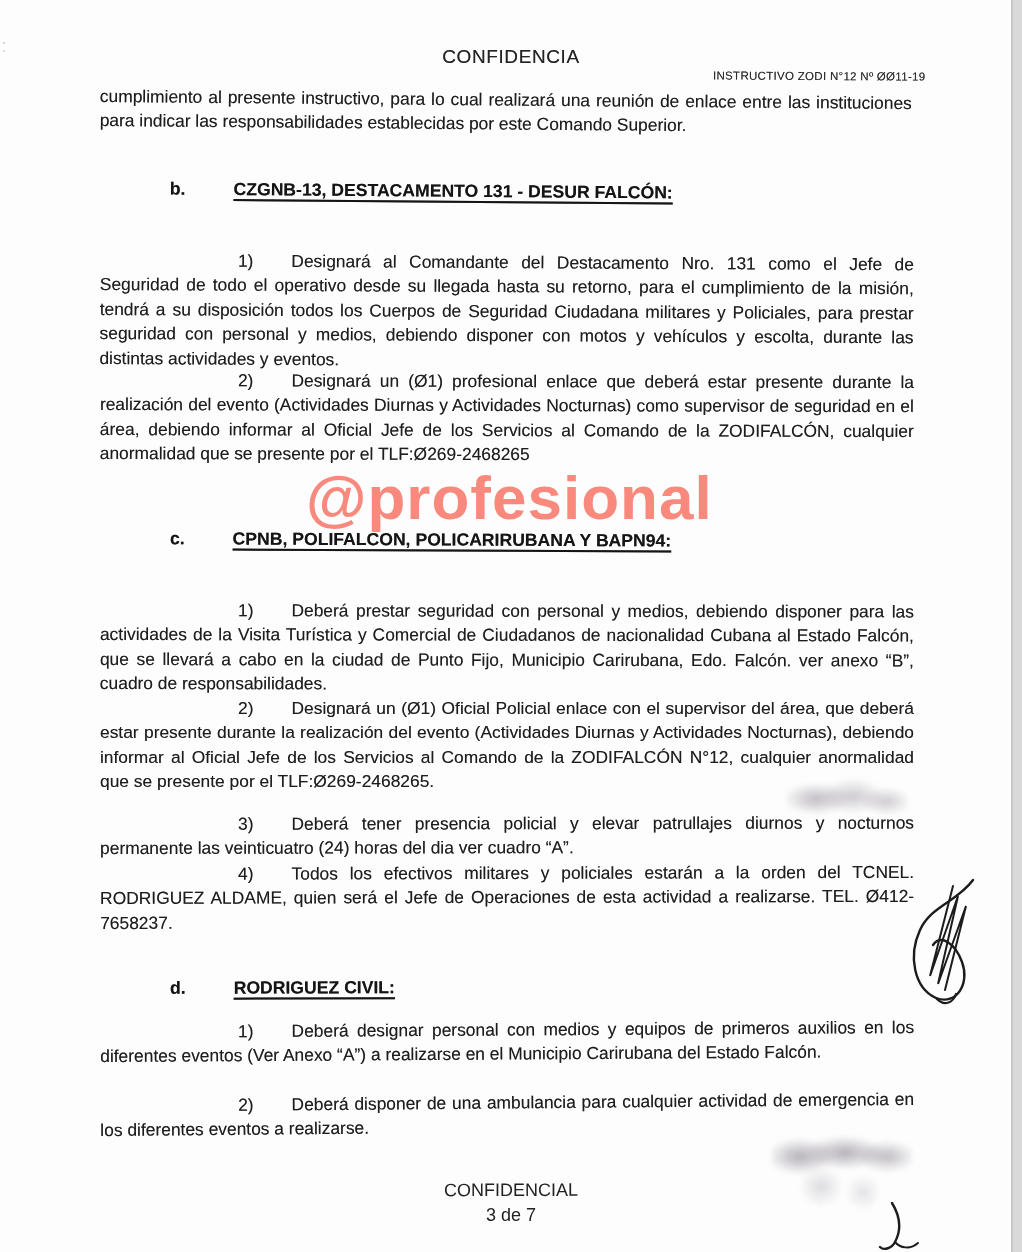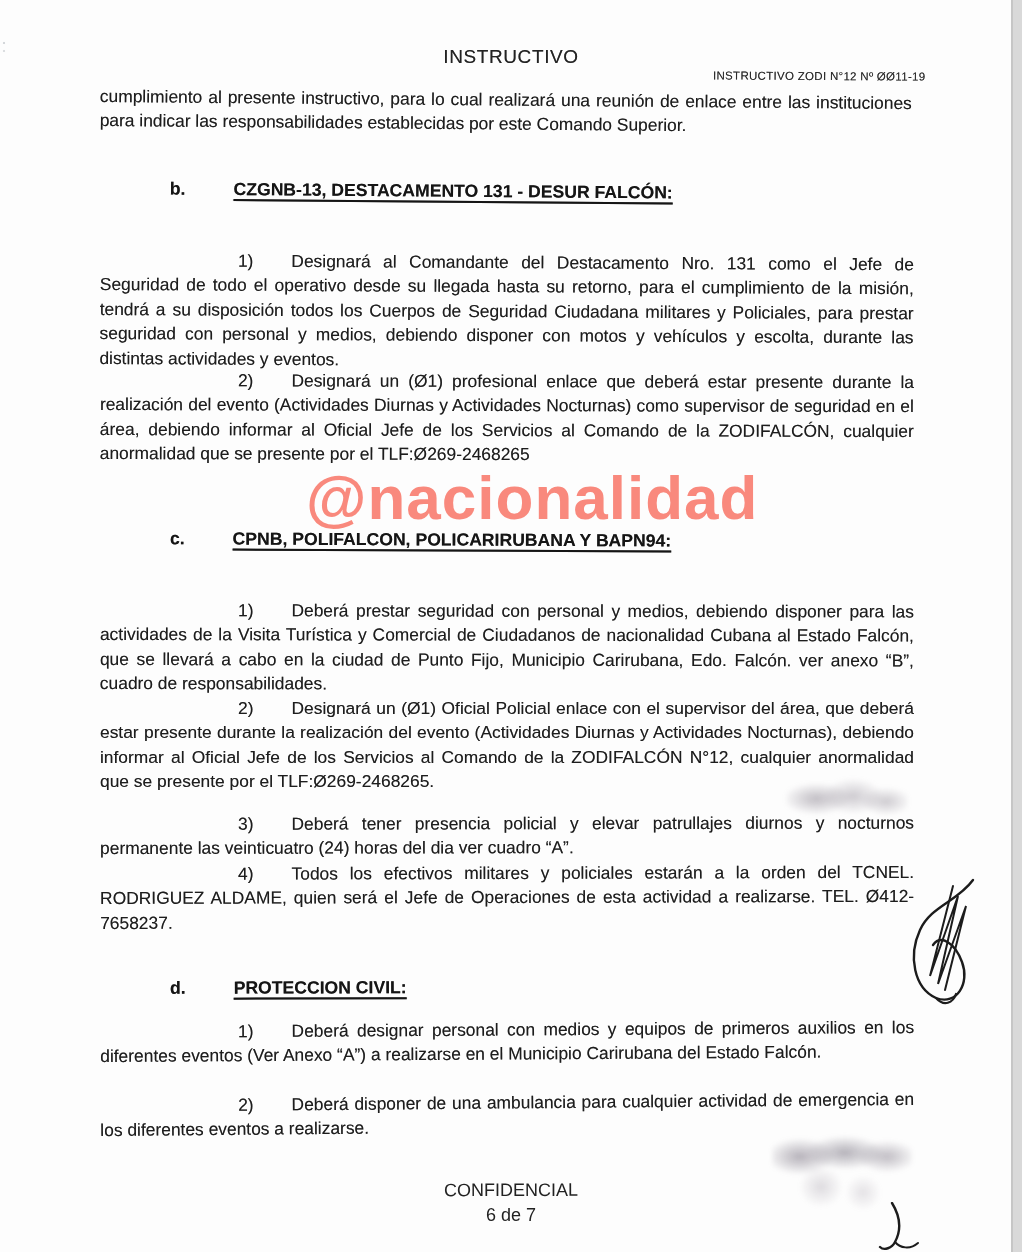--- a/index.html
+++ b/index.html
@@ -94,52 +94,52 @@
     background:
       radial-gradient(circle 2px at 2px 3px, rgba(120,130,140,.55), rgba(120,130,140,0) 80%),
       radial-gradient(circle 2px at 2px 11px, rgba(120,130,140,.45), rgba(120,130,140,0) 80%);
     z-index:6;
   }
   svg{display:block;}
 </style>
 </head>
 <body>
 
-<div class="abs classification" style="top:46px;left:0;">INSTRUCTIVO</div>
+<div class="abs classification" style="top:46px;left:0;">CONFIDENCIA</div>
 
 <div class="abs doc-ref" style="top:70px;right:97px;transform:rotate(0.3deg);">INSTRUCTIVO ZODI N°12 Nº ØØ11-19</div>
 
 <p class="abs para" style="top:84px;left:100px;width:812px;transform:rotate(0.5deg);transform-origin:left top;"><span>cumplimiento al presente instructivo, para lo cual realizará una reunión de enlace entre las instituciones para indicar las responsabilidades establecidas por este Comando Superior.</span></p>
 
 <p class="abs sec-head" style="top:178px;left:100px;width:812px;padding-left:70px;transform:rotate(0.45deg);transform-origin:left top;"><span class="num">b.</span><span class="hgap"></span><span class="sec-title">CZGNB-13, DESTACAMENTO 131 - DESUR FALCÓN:</span></p>
 
 <p class="abs para item" style="top:248px;left:100px;width:814px;transform:rotate(0.3deg);transform-origin:left top;"><span class="num">1)</span><span class="gap"></span><span><span>Designará al Comandante del Destacamento Nro. 131 como el Jefe de Seguridad de todo el operativo desde su llegada hasta su retorno, para el cumplimiento de la misión, tendrá a su disposición todos los Cuerpos de Seguridad Ciudadana militares y Policiales, para prestar seguridad con personal y medios, debiendo disponer con motos y vehículos y escolta, durante las distintas actividades y eventos.</span></span></p>
 
 <p class="abs para item" style="top:368px;left:100px;width:814px;transform:rotate(0.15deg);transform-origin:left top;"><span class="num">2)</span><span class="gap"></span><span><span>Designará un (Ø1) profesional enlace que deberá estar presente durante la realización del evento (</span><span class="b">Actividades Diurnas</span><span> y </span><span class="b">Actividades Nocturnas</span><span>) como supervisor de seguridad en el área, debiendo informar al Oficial Jefe de los Servicios al Comando de la ZODIFALCÓN, cualquier anormalidad que se presente por el TLF:Ø269-2468265</span></span></p>
 
-<div class="abs watermark" style="top: 462px; left: 306px; color: rgb(249, 122, 108);">@nacionalidad</div>
+<div class="abs watermark" style="top: 462px; left: 306px; color: rgb(249, 122, 108);">@profesional</div>
 
 <p class="abs sec-head" style="top:528px;left:100px;width:812px;padding-left:70px;transform:rotate(0.25deg);transform-origin:left top;"><span class="num">c.</span><span class="hgap"></span><span class="sec-title">CPNB, POLIFALCON, POLICARIRUBANA Y BAPN94:</span></p>
 
 <p class="abs para item" style="top:598px;left:100px;width:814px;transform:rotate(0.1deg);transform-origin:left top;"><span class="num">1)</span><span class="gap"></span><span><span>Deberá prestar seguridad con personal y medios, debiendo disponer para las actividades de la Visita Turística y Comercial de Ciudadanos de nacionalidad Cubana al Estado Falcón, que se llevará a cabo en la ciudad de Punto Fijo, Municipio Carirubana, Edo. Falcón. </span><span class="b">ver anexo “B”</span><span>, cuadro de responsabilidades.</span></span></p>
 
 <p class="abs para item" style="top:696px;left:100px;width:814px;"><span class="num">2)</span><span class="gap"></span><span><span>Designará un (Ø1) Oficial Policial enlace con el supervisor del área, que deberá estar presente durante la realización del evento (</span><span class="b">Actividades Diurnas</span><span> y </span><span class="b">Actividades Nocturnas</span><span>), debiendo informar al Oficial Jefe de los Servicios al Comando de la ZODIFALCÓN N°12, cualquier anormalidad que se presente por el TLF:Ø269-2468265.</span></span></p>
 
 <p class="abs para item" style="top:812px;left:100px;width:814px;transform:rotate(-0.1deg);transform-origin:left top;"><span class="num">3)</span><span class="gap"></span><span><span>Deberá tener presencia policial y elevar patrullajes diurnos y nocturnos permanente las veinticuatro (24) horas del dia </span><span class="b">ver cuadro “A”</span><span>.</span></span></p>
 
 <p class="abs para item" style="top:862px;left:100px;width:814px;transform:rotate(-0.15deg);transform-origin:left top;"><span class="num">4)</span><span class="gap"></span><span><span>Todos los efectivos militares y policiales estarán a la orden del TCNEL. RODRIGUEZ ALDAME, quien será el Jefe de Operaciones de esta actividad a realizarse. TEL. Ø412-7658237.</span></span></p>
 
-<p class="abs sec-head" style="top:978px;left:100px;width:812px;padding-left:70px;transform:rotate(-0.15deg);transform-origin:left top;"><span class="num">d.</span><span class="hgap"></span><span class="sec-title">PROTECCION CIVIL:</span></p>
+<p class="abs sec-head" style="top:978px;left:100px;width:812px;padding-left:70px;transform:rotate(-0.15deg);transform-origin:left top;"><span class="num">d.</span><span class="hgap"></span><span class="sec-title">RODRIGUEZ CIVIL:</span></p>
 
 <p class="abs para item" style="top:1020px;left:100px;width:814px;transform:rotate(-0.35deg);transform-origin:left top;"><span class="num">1)</span><span class="gap"></span><span><span>Deberá designar personal con medios y equipos de primeros auxilios en los diferentes eventos </span><span class="b">(Ver Anexo “A”)</span><span> a realizarse en el Municipio Carirubana del Estado Falcón.</span></span></p>
 
 <p class="abs para item" style="top:1094px;left:100px;width:814px;transform:rotate(-0.5deg);transform-origin:left top;"><span class="num">2)</span><span class="gap"></span><span><span>Deberá disponer de una ambulancia para cualquier actividad de emergencia en los diferentes eventos a realizarse.</span></span></p>
 
 <div class="abs footer-line" style="top:1180px;left:0;transform:rotate(-0.15deg);">CONFIDENCIAL</div>
-<div class="abs footer-line" style="top:1205px;left:0;">6 de 7</div>
+<div class="abs footer-line" style="top:1205px;left:0;">3 de 7</div>
 
 <div class="abs" style="top:866px;left:893px;z-index:20;">
   <svg width="100" height="150" viewBox="0 0 100 150">
     <path d="M80,14 C64,36 38,40 27,64 C15,90 21,122 43,132 C64,140 77,117 69,96 C62,77 48,68 40,79" fill="none" stroke="#1c1c1c" stroke-width="2.4" stroke-linecap="round"></path>
     <path d="M60,20 L37,110 L65,30 L45,118 L73,40 L52,124" fill="none" stroke="#1c1c1c" stroke-width="2" stroke-linejoin="miter" stroke-linecap="round"></path>
     <path d="M43,132 C51,141 60,137 63,128" fill="none" stroke="#1c1c1c" stroke-width="2.2" stroke-linecap="round"></path>
   </svg>
 </div>
 
 <div class="abs" style="top:1202px;left:872px;z-index:20;">

